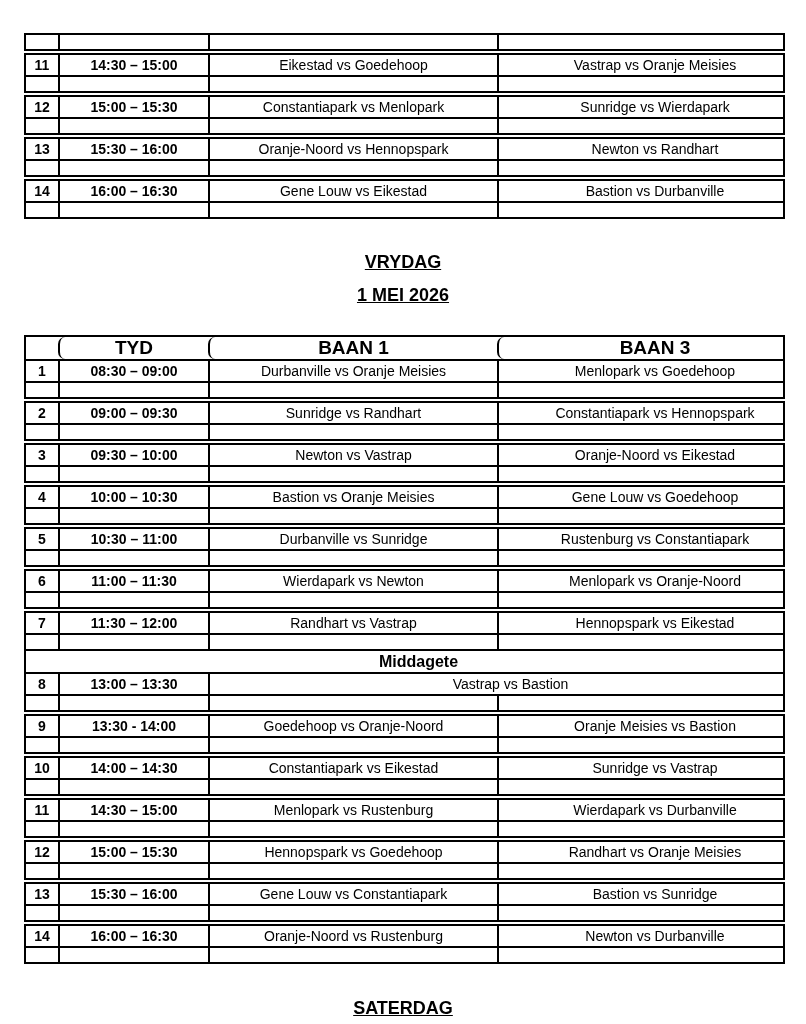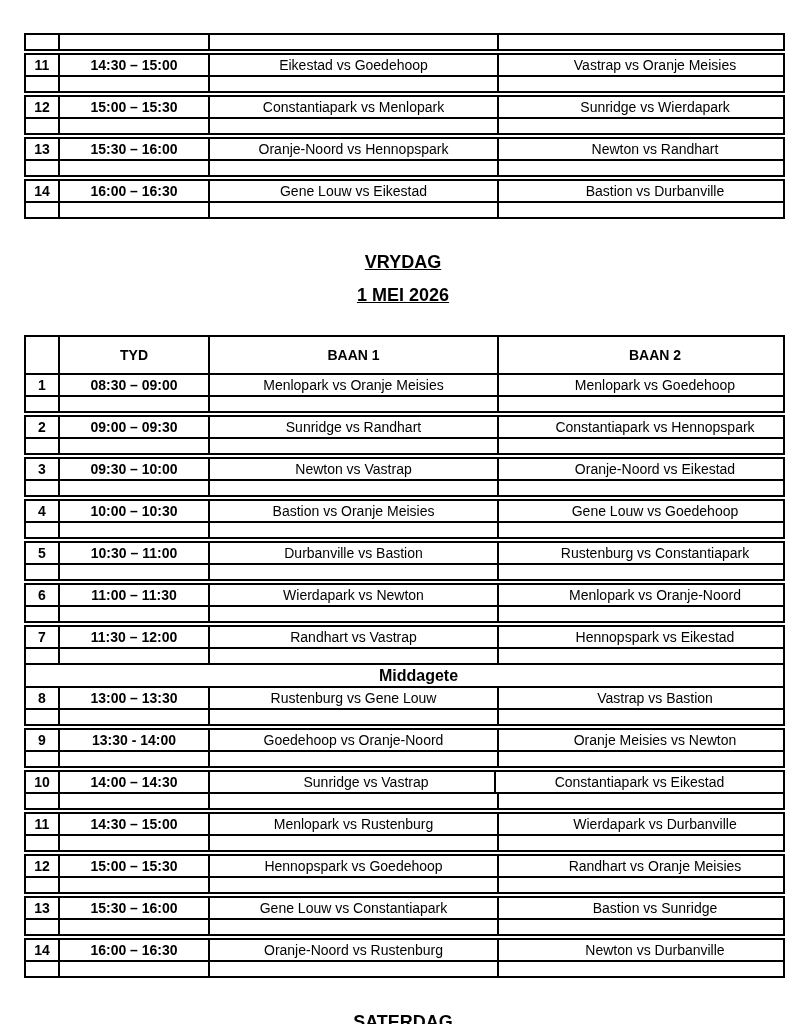--- a/index.html
+++ b/index.html
@@ -36,21 +36,21 @@
     overflow: hidden;
     white-space: nowrap;
   }
   .cell + .cell { border-left: 2px solid #000000; }
   .c-num  { width: 32px; }
   .c-time { width: 150px; }
   .c-b1   { width: 289px; }
   .c-b2   { flex: 1; padding-left: 28px; }
   .r-match .cell  { height: 20px; font-size: 14px; }
   .r-empty .cell  { height: 14px; }
-  .r-header .cell { height: 36px; font-size: 14px; font-weight: bold; }
+  .r-header .cell { height: 22px; font-size: 19px; font-weight: bold; border-radius: 7px; }
   .r-match .c-num,
   .r-match .c-time { font-weight: bold; }
   .r-lunch {
     height: 21px;
     display: flex;
     align-items: center;
     justify-content: center;
     font-size: 16px;
     font-weight: bold;
     padding-left: 28px;
@@ -146,26 +146,26 @@
   <div class="sp-date"></div>
   <div class="heading"><span>1 MEI 2026</span></div>
   <div class="sp-maintbl"></div>
 
   <div class="tbl" id="main-table">
       <div class="block">
         <div class="row r-header">
           <div class="cell c-num"></div>
           <div class="cell c-time">TYD</div>
           <div class="cell c-b1">BAAN 1</div>
-          <div class="cell c-b2">BAAN 2</div>
+          <div class="cell c-b2">BAAN 3</div>
         </div>
         <div class="row r-match">
           <div class="cell c-num">1</div>
           <div class="cell c-time">08:30 – 09:00</div>
-          <div class="cell c-b1">Menlopark vs Oranje Meisies</div>
+          <div class="cell c-b1">Durbanville vs Oranje Meisies</div>
           <div class="cell c-b2">Menlopark vs Goedehoop</div>
         </div>
         <div class="row r-empty">
           <div class="cell c-num"></div>
           <div class="cell c-time"></div>
           <div class="cell c-b1"></div>
           <div class="cell c-b2"></div>
         </div>
       </div>
       <div class="block">
@@ -207,21 +207,21 @@
           <div class="cell c-num"></div>
           <div class="cell c-time"></div>
           <div class="cell c-b1"></div>
           <div class="cell c-b2"></div>
         </div>
       </div>
       <div class="block">
         <div class="row r-match">
           <div class="cell c-num">5</div>
           <div class="cell c-time">10:30 – 11:00</div>
-          <div class="cell c-b1">Durbanville vs Bastion</div>
+          <div class="cell c-b1">Durbanville vs Sunridge</div>
           <div class="cell c-b2">Rustenburg vs Constantiapark</div>
         </div>
         <div class="row r-empty">
           <div class="cell c-num"></div>
           <div class="cell c-time"></div>
           <div class="cell c-b1"></div>
           <div class="cell c-b2"></div>
         </div>
       </div>
       <div class="block">
@@ -248,50 +248,49 @@
         <div class="row r-empty">
           <div class="cell c-num"></div>
           <div class="cell c-time"></div>
           <div class="cell c-b1"></div>
           <div class="cell c-b2"></div>
         </div>
         <div class="row r-lunch">Middagete</div>
         <div class="row r-match">
           <div class="cell c-num">8</div>
           <div class="cell c-time">13:00 – 13:30</div>
-          <div class="cell c-b1">Rustenburg vs Gene Louw</div>
           <div class="cell c-b2">Vastrap vs Bastion</div>
         </div>
         <div class="row r-empty">
           <div class="cell c-num"></div>
           <div class="cell c-time"></div>
           <div class="cell c-b1"></div>
           <div class="cell c-b2"></div>
         </div>
       </div>
       <div class="block">
         <div class="row r-match">
           <div class="cell c-num">9</div>
           <div class="cell c-time">13:30 - 14:00</div>
           <div class="cell c-b1">Goedehoop vs Oranje-Noord</div>
-          <div class="cell c-b2">Oranje Meisies vs Newton</div>
+          <div class="cell c-b2">Oranje Meisies vs Bastion</div>
         </div>
         <div class="row r-empty">
           <div class="cell c-num"></div>
           <div class="cell c-time"></div>
           <div class="cell c-b1"></div>
           <div class="cell c-b2"></div>
         </div>
       </div>
       <div class="block">
         <div class="row r-match">
           <div class="cell c-num">10</div>
           <div class="cell c-time">14:00 – 14:30</div>
+          <div class="cell c-b1">Constantiapark vs Eikestad</div>
           <div class="cell c-b2">Sunridge vs Vastrap</div>
-          <div class="cell c-b1">Constantiapark vs Eikestad</div>
         </div>
         <div class="row r-empty">
           <div class="cell c-num"></div>
           <div class="cell c-time"></div>
           <div class="cell c-b1"></div>
           <div class="cell c-b2"></div>
         </div>
       </div>
       <div class="block">
         <div class="row r-match">

